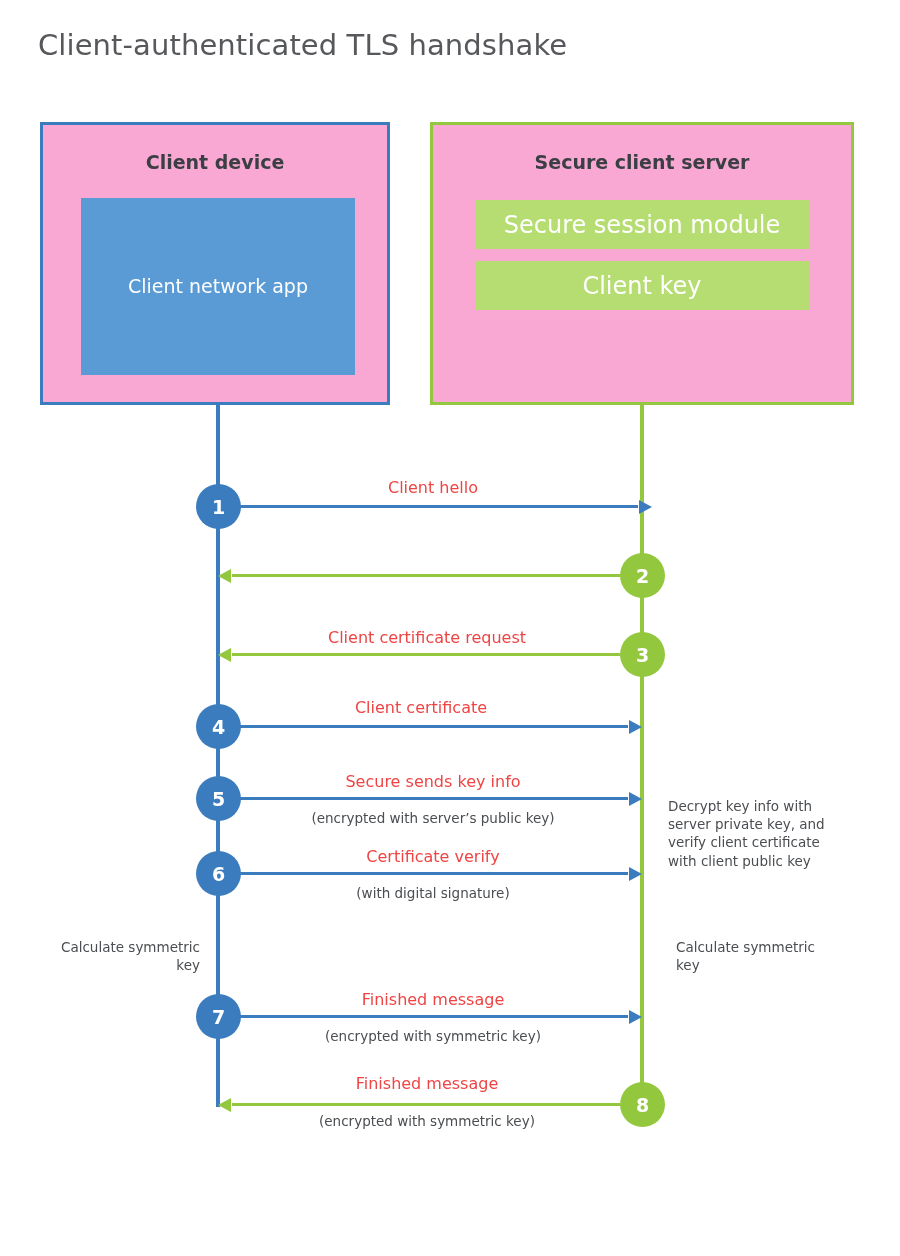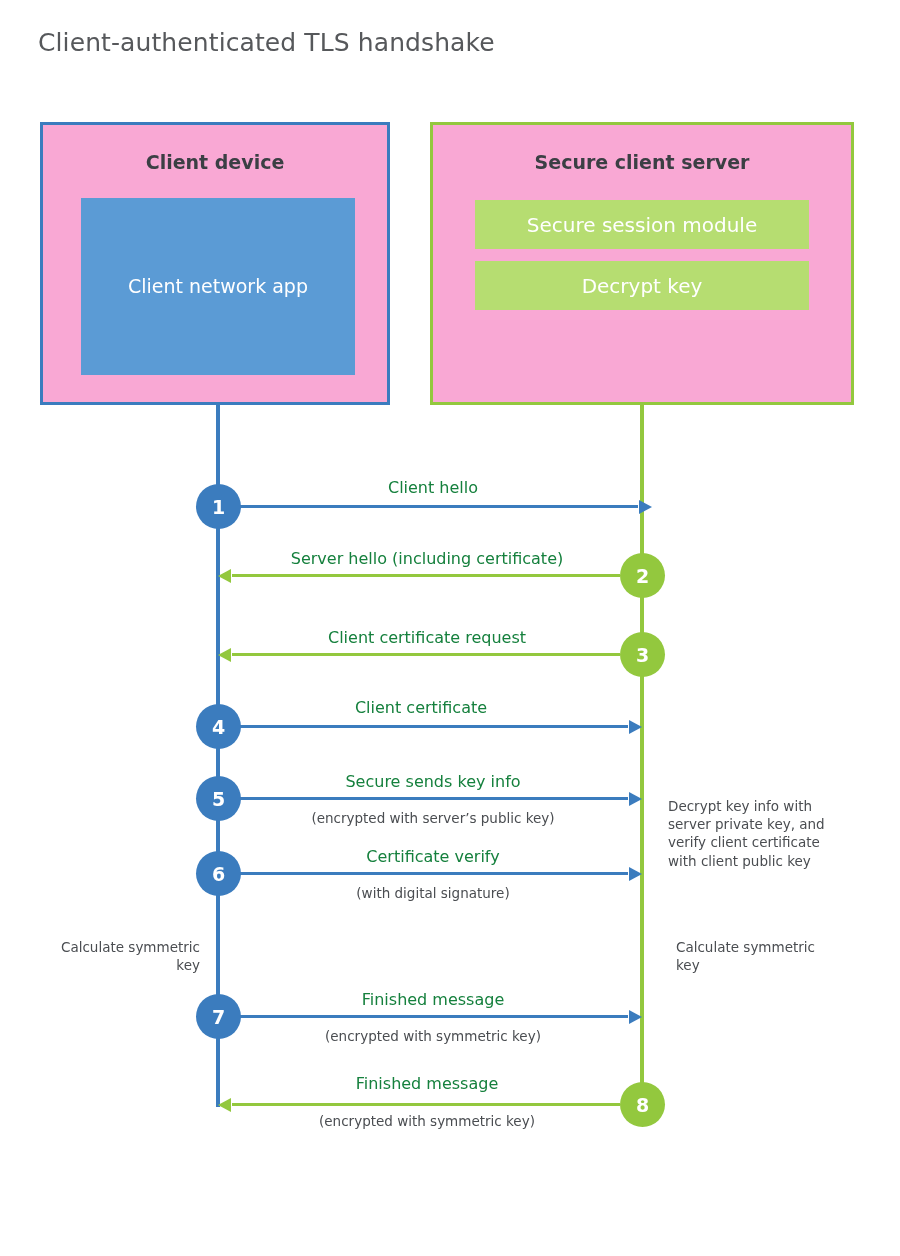--- a/index.html
+++ b/index.html
@@ -18,21 +18,21 @@
     height: 1256px;
     background: #ffffff;
     overflow: hidden;
   }
 
   
   .diagram-title {
     position: absolute;
     left: 38px;
     top: 28px;
-    font-size: 25px;
+    font-size: 29px;
     font-weight: 400;
     color: #56585b;
     letter-spacing: 0.1px;
     white-space: nowrap;
   }
 
   
   .panel {
     position: absolute;
     box-sizing: border-box;
@@ -87,21 +87,21 @@
     right: 42px;
     top: 75px;
   }
   .server-bar {
     height: 49px;
     background: #b6dd71;
     display: flex;
     align-items: center;
     justify-content: center;
     color: #ffffff;
-    font-size: 20px;
+    font-size: 24px;
     margin-bottom: 12px;
   }
   .server-bar:last-child { margin-bottom: 0; }
 
   
   .lifeline {
     position: absolute;
     width: 4px;
   }
   .lifeline-client {
@@ -160,21 +160,21 @@
     transform: translate(-100%, -50%);
     border-right: 13px solid #3b7cbe;
   }
   .arrow.green.to-left .arrow-head { border-right-color: #93c83e; }
 
   
   .arrow-label {
     position: absolute;
     text-align: center;
     font-size: 16px;
-    color: #15803d;
+    color: #ef4444;
     white-space: nowrap;
     z-index: 3;
   }
   .arrow-sublabel {
     position: absolute;
     text-align: center;
     font-size: 13.5px;
     color: #4a4d51;
     white-space: nowrap;
     z-index: 3;
@@ -199,34 +199,33 @@
 
   <div class="panel panel-client">
     <div class="panel-heading">Client device</div>
     <div class="client-app-box">Client network app</div>
   </div>
 
   <div class="panel panel-server">
     <div class="panel-heading">Secure client server</div>
     <div class="server-bars">
       <div class="server-bar">Secure session module</div>
-      <div class="server-bar">Decrypt key</div>
+      <div class="server-bar">Client key</div>
     </div>
   </div>
 
   <div class="lifeline lifeline-client"></div>
   <div class="lifeline lifeline-server"></div>
 
   <div class="arrow-label" style="left:228px; top:478px; width:410px;">Client hello</div>
   <div class="arrow blue to-right" style="left:240px; top:505px; width:398px;">
     <span class="arrow-head"></span>
   </div>
   <div class="step-circle blue" style="left:196px; top:484px;">1</div>
 
-  <div class="arrow-label" style="left:222px; top:549px; width:410px;">Server hello (including certificate)</div>
   <div class="arrow green to-left" style="left:232px; top:574px; width:388px;">
     <span class="arrow-head"></span>
   </div>
   <div class="step-circle green" style="left:620px; top:553px;">2</div>
 
   <div class="arrow-label" style="left:222px; top:628px; width:410px;">Client certificate request</div>
   <div class="arrow green to-left" style="left:232px; top:653px; width:388px;">
     <span class="arrow-head"></span>
   </div>
   <div class="step-circle green" style="left:620px; top:632px;">3</div>

